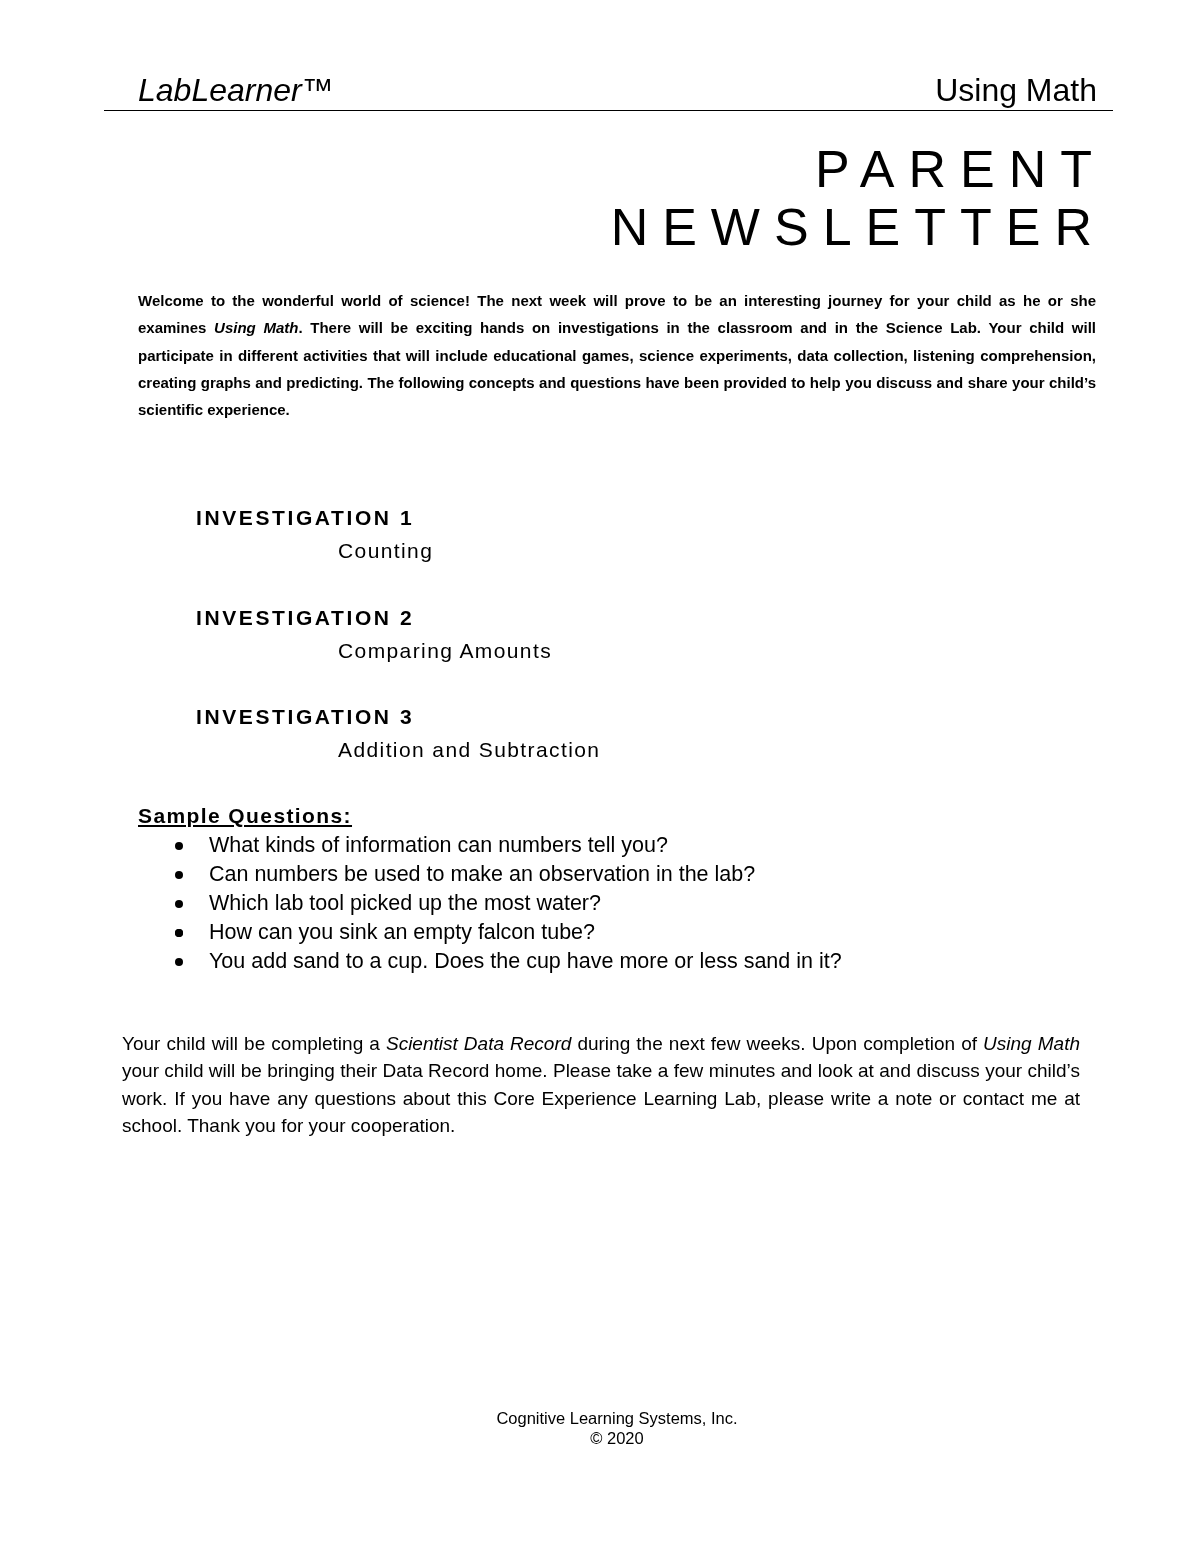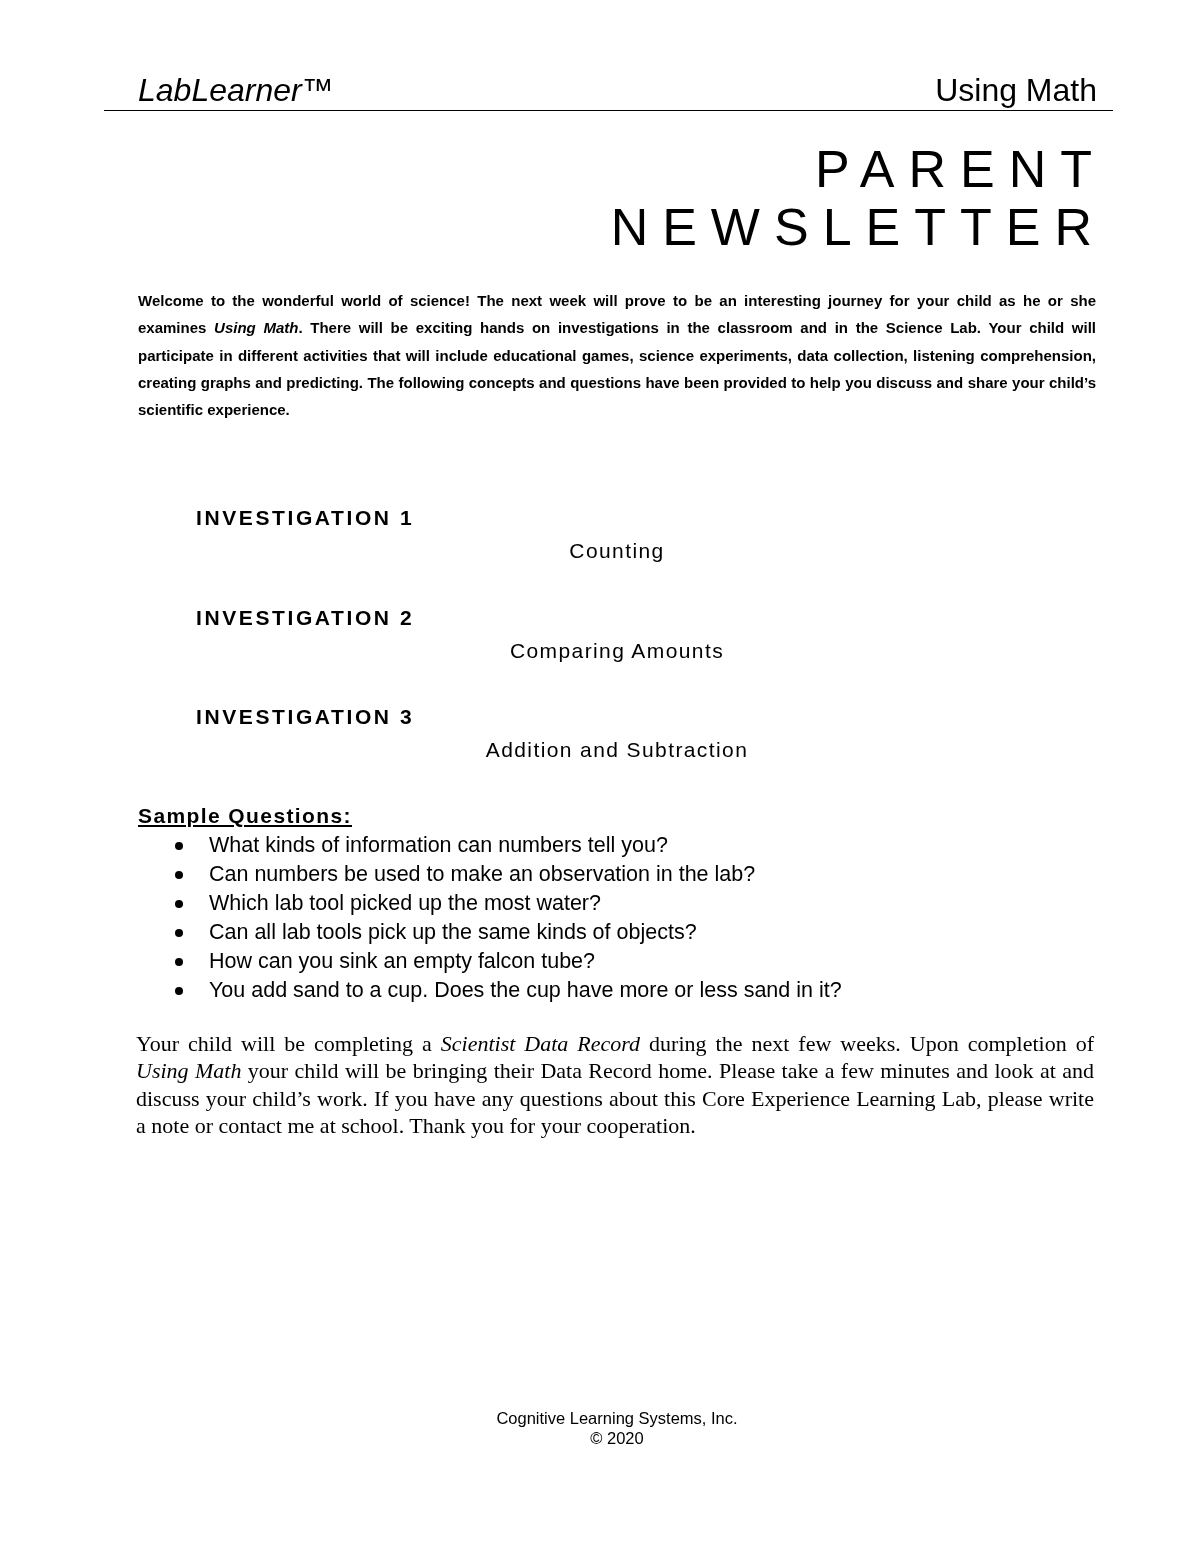--- a/index.html
+++ b/index.html
@@ -9,28 +9,28 @@
     .header-left { position: absolute; left: 34px; top: 2px; font-size: 32px; line-height: 36px; font-style: italic; }
     .header-right { position: absolute; right: 16px; top: 2px; font-size: 32px; line-height: 36px; }
 
     .title { position: absolute; right: 108px; top: 140px; text-align: right; font-size: 52px; line-height: 58px; letter-spacing: 14px; font-weight: normal; }
     .title div { margin-right: -14px; }
 
     .intro { position: absolute; left: 138px; top: 287px; width: 958px; font-size: 15px; line-height: 27.3px; text-align: justify; font-weight: bold; }
 
     .inv { position: absolute; left: 196px; width: 700px; }
     .inv-heading { font-size: 21px; font-weight: bold; letter-spacing: 2.6px; line-height: 26px; }
-    .inv-topic { padding-left: 142px; font-size: 21px; letter-spacing: 1.4px; line-height: 26px; margin-top: 7px; text-align: center; }
+    .inv-topic { padding-left: 142px; font-size: 21px; letter-spacing: 1.4px; line-height: 26px; margin-top: 7px; }
 
     .sq-heading { position: absolute; left: 138px; top: 803px; font-size: 21px; font-weight: bold; letter-spacing: 1.4px; line-height: 26px; text-decoration: underline; }
     .sq-list { position: absolute; left: 138px; top: 831px; margin: 0; padding: 0; list-style: none; }
     .sq-list li { position: relative; padding-left: 71px; font-size: 21.5px; line-height: 28.9px; }
     .sq-list li .bullet { position: absolute; left: 37px; top: 11px; width: 8px; height: 8px; border-radius: 50%; background: #000; }
 
-    .closing { position: absolute; left: 136px; top: 1030px; width: 958px; font-size: 22px; line-height: 27.3px; text-align: justify; font-family: Liberation Serif, serif; }
+    .closing { position: absolute; left: 122px; top: 1030px; width: 958px; font-size: 19px; line-height: 27.3px; text-align: justify; }
 
     .footer { position: absolute; left: 0; width: 1234px; top: 1408px; text-align: center; font-size: 16.5px; line-height: 20px; }
   </style>
 </head>
 <body>
 
 <div class="header">
   <span class="header-left">LabLearner™</span>
   <span class="header-right">Using Math</span>
 </div>
@@ -55,21 +55,21 @@
 <div class="inv" style="top:704px;">
   <div class="inv-heading">INVESTIGATION 3</div>
   <div class="inv-topic">Addition and Subtraction</div>
 </div>
 
 <div class="sq-heading">Sample Questions:</div>
 <ul class="sq-list">
   <li><span class="bullet"></span><span>What kinds of information can numbers tell you?</span></li>
   <li><span class="bullet"></span><span>Can numbers be used to make an observation in the lab?</span></li>
   <li><span class="bullet"></span><span>Which lab tool picked up the most water?</span></li>
-  <li><span class="bullet"></span><span>Can all lab tools pick up the same kinds of objects?</span></li>
+  <li><span class="bullet"></span></li>
   <li><span class="bullet"></span><span>How can you sink an empty falcon tube?</span></li>
   <li><span class="bullet"></span><span>You add sand to a cup.  Does the cup have more or less sand in it?</span></li>
 </ul>
 
 <p class="closing" style="margin:0;"><span>Your child will be completing a </span><em>Scientist Data Record</em><span> during the next few weeks.  Upon completion of </span><em>Using Math</em><span> your child will be bringing their Data Record home.  Please take a few minutes and look at and discuss your child’s work.  If you have any questions about this Core Experience Learning Lab, please write a note or contact me at school.  Thank you for your cooperation.</span></p>
 
 <div class="footer">
   <div>Cognitive Learning Systems, Inc.</div>
   <div>© 2020</div>
 </div>

